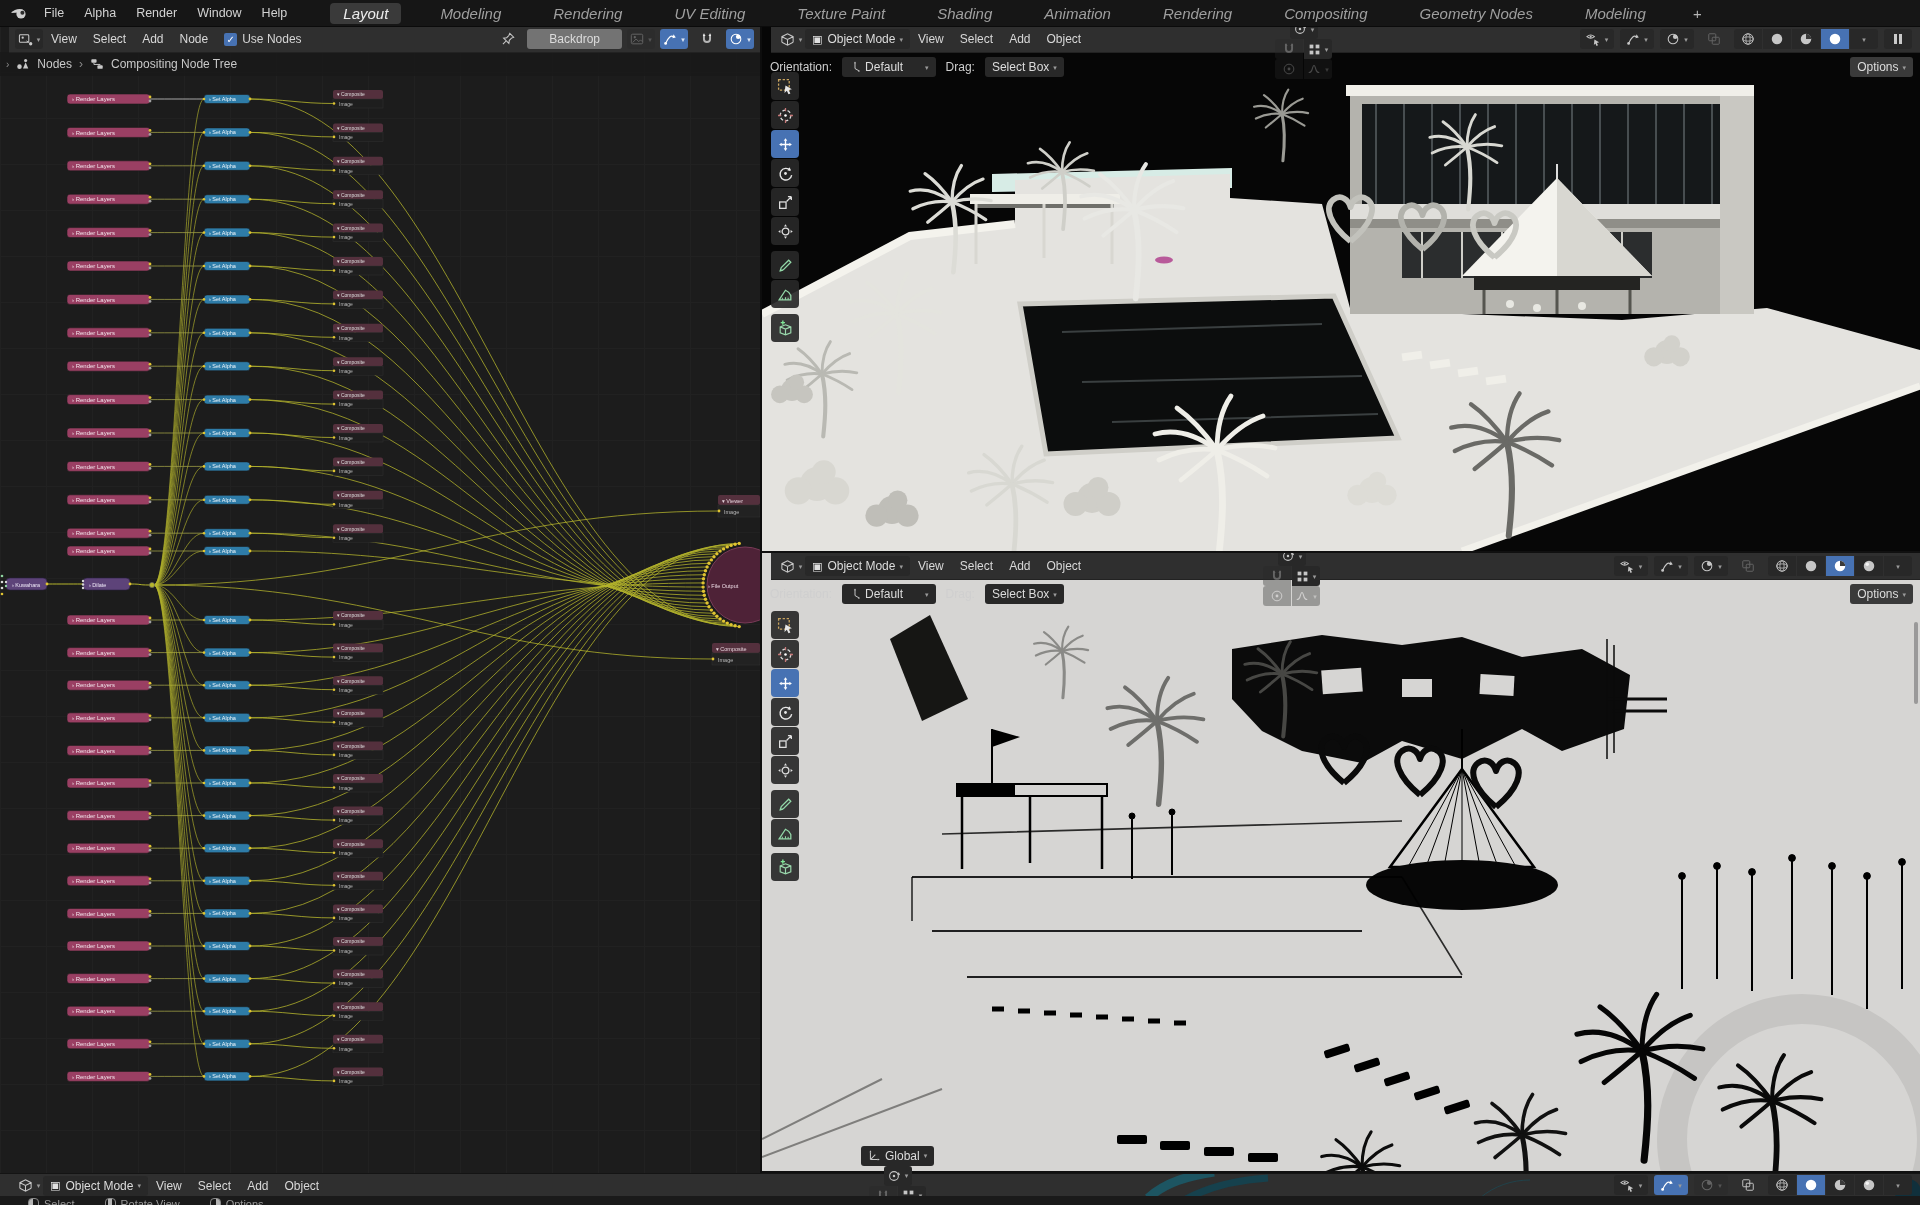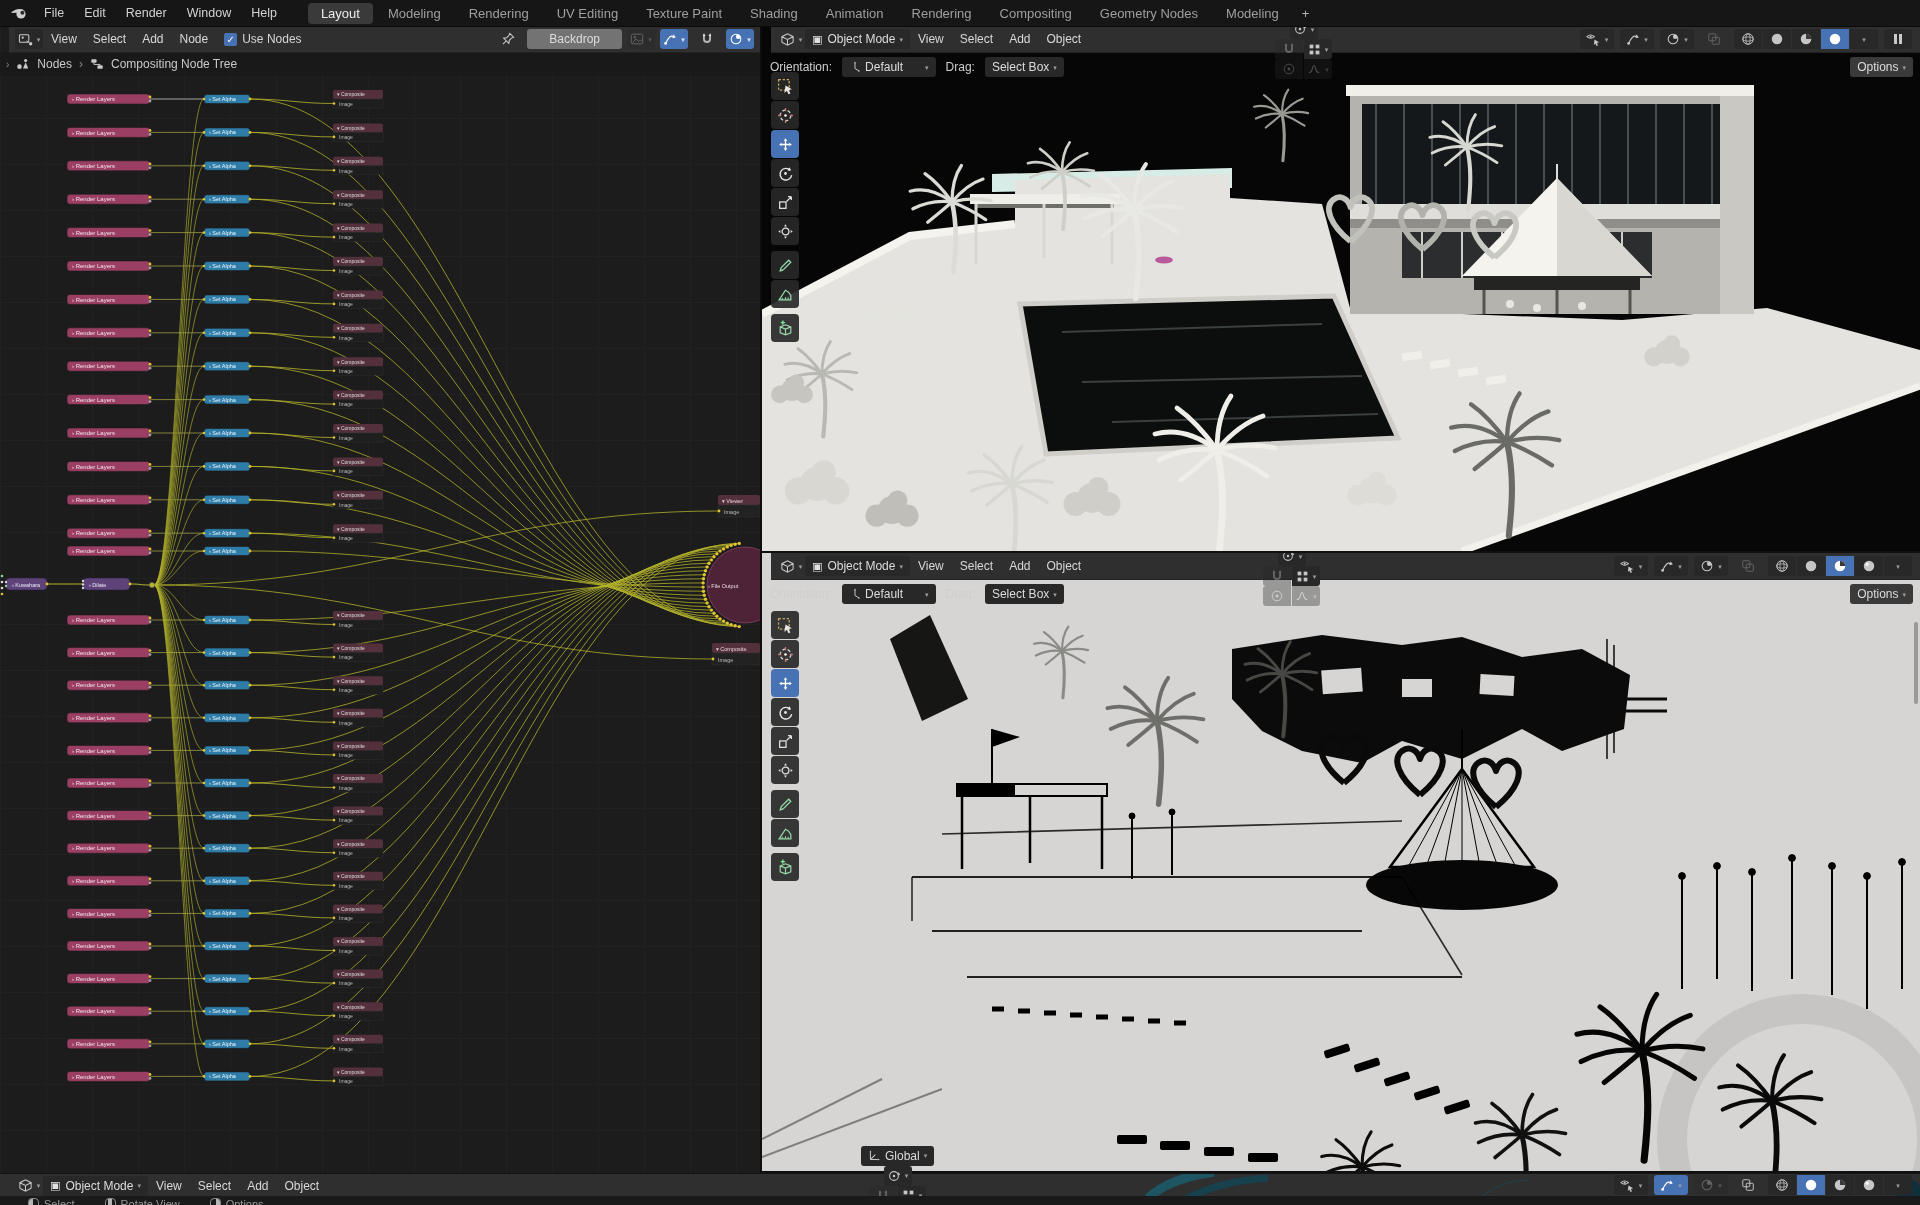--- a/index.html
+++ b/index.html
@@ -1,21 +1,21 @@
 <!DOCTYPE html>
 <html><head>
 <meta charset="utf-8">
 <style>
   html,body{margin:0;padding:0;}
   body{width:1920px;height:1205px;background:#101010;font-family:"Liberation Sans","DejaVu Sans",sans-serif;overflow:hidden;color:#d5d5d5;position:relative;}
   
   #topbar{position:absolute;left:0;top:0;width:1920px;height:26px;background:#161616;display:flex;align-items:center;border-bottom:1px solid #0b0b0b;z-index:60;}
   .tb-menu{padding:0 10px;font-size:12.5px;color:#d2d2d2;line-height:26px;cursor:default;}
   #tabs{display:flex;margin-left:20px;align-items:center;height:26px;}
-  .tab{padding:3px 13px;font-size:13px;color:#9f9f9f;border-radius:4px;margin:0 1px;line-height:15px;}
+  .tab{padding:3px 13px;font-size:15px;color:#9f9f9f;border-radius:4px;margin:0 13px;line-height:15px;font-style:italic;}
   .tab.active{background:#3a3a3a;color:#ececec;}
   .tab.plus{color:#b5b5b5;padding:3px 8px;}
   
   .ehdr{position:absolute;left:0;top:0;right:0;height:26px;background:#2f2f2f;display:flex;align-items:center;padding:0 6px;z-index:10;border-bottom:1px solid #222;margin-left:9px;}
   .menu{font-size:12px;color:#d8d8d8;padding:0 8px;line-height:26px;}
   .btn{background:#282828;border-radius:3px;height:20px;display:inline-flex;align-items:center;padding:0 7px;font-size:12px;color:#dcdcdc;white-space:nowrap;}
   .ibtn{min-width:24px;height:20px;background:#282828;border-radius:3px;display:inline-flex;align-items:center;justify-content:center;padding:0 2px;}
   .nobg{background:transparent;}
   .chev{font-size:7px;color:#9a9a9a;margin-left:4px;line-height:1;}
   .dim{opacity:.35;}
@@ -86,21 +86,21 @@
 
 <header id="topbar">
   <span style="padding:0 6px 0 10px">
     <svg width="18" height="16" viewBox="0 0 18 16">
         <path d="M1,8 C4,4.5 9,3.2 13,4.6 L9.6,7.4 Z" fill="#cfcfcf"></path>
         <circle cx="11" cy="9" r="4.6" fill="#cfcfcf"></circle>
         <circle cx="12.4" cy="7.8" r="2" fill="#2c2c2c"></circle>
       </svg>
   </span>
   <span class="tb-menu">File</span>
-  <span class="tb-menu">Edit</span>
+  <span class="tb-menu">Alpha</span>
   <span class="tb-menu">Render</span>
   <span class="tb-menu">Window</span>
   <span class="tb-menu">Help</span>
   <nav id="tabs">
     <span class="tab active">Layout</span>
     <span class="tab">Modeling</span>
     <span class="tab">Rendering</span>
     <span class="tab">UV Editing</span>
     <span class="tab">Texture Paint</span>
     <span class="tab">Shading</span>

